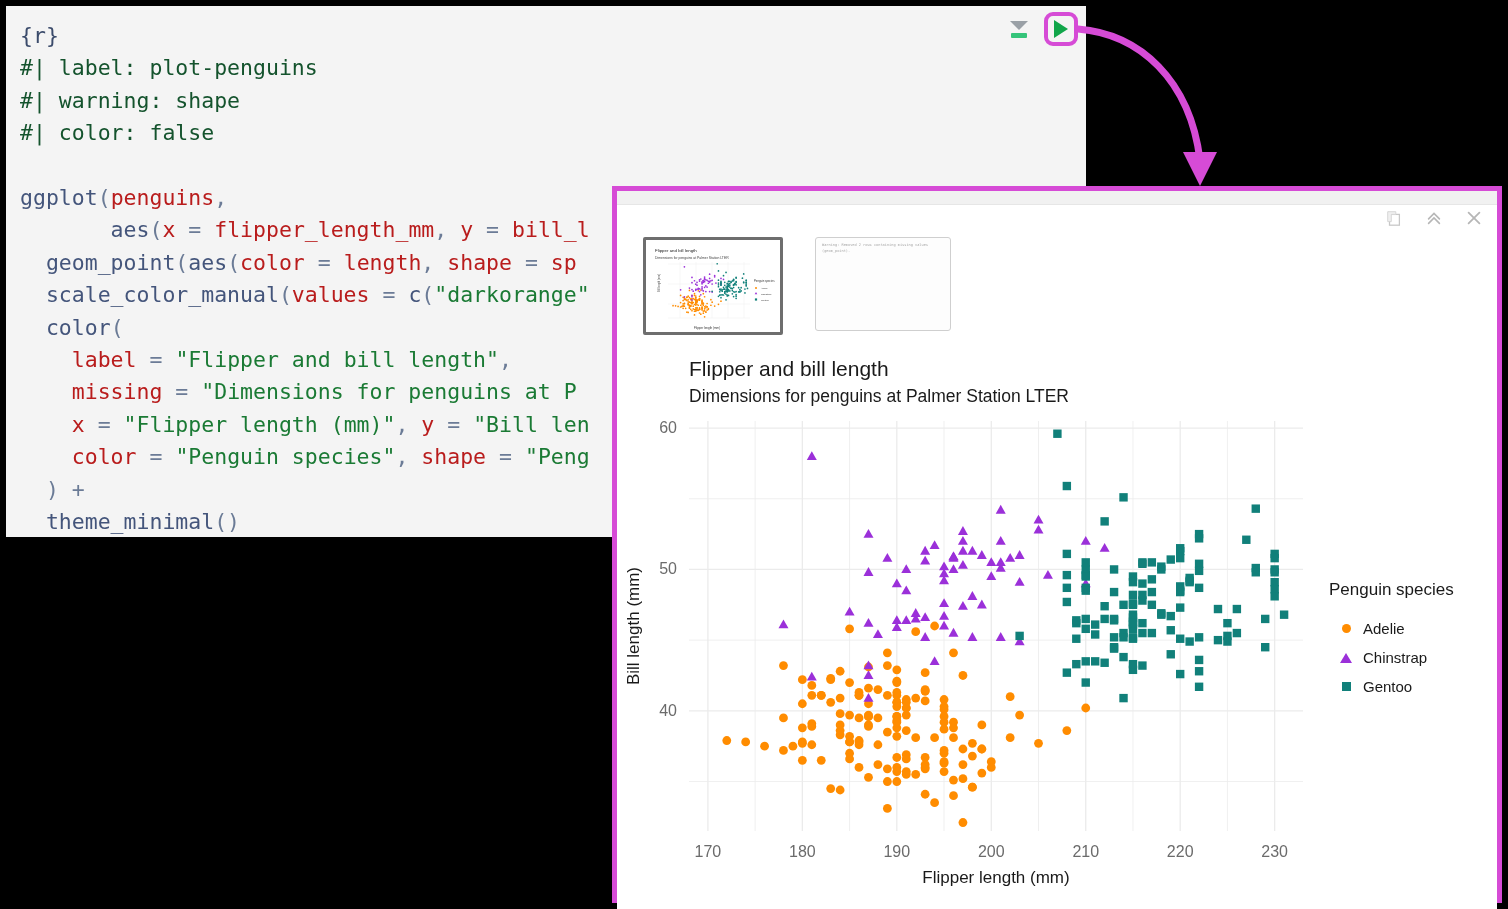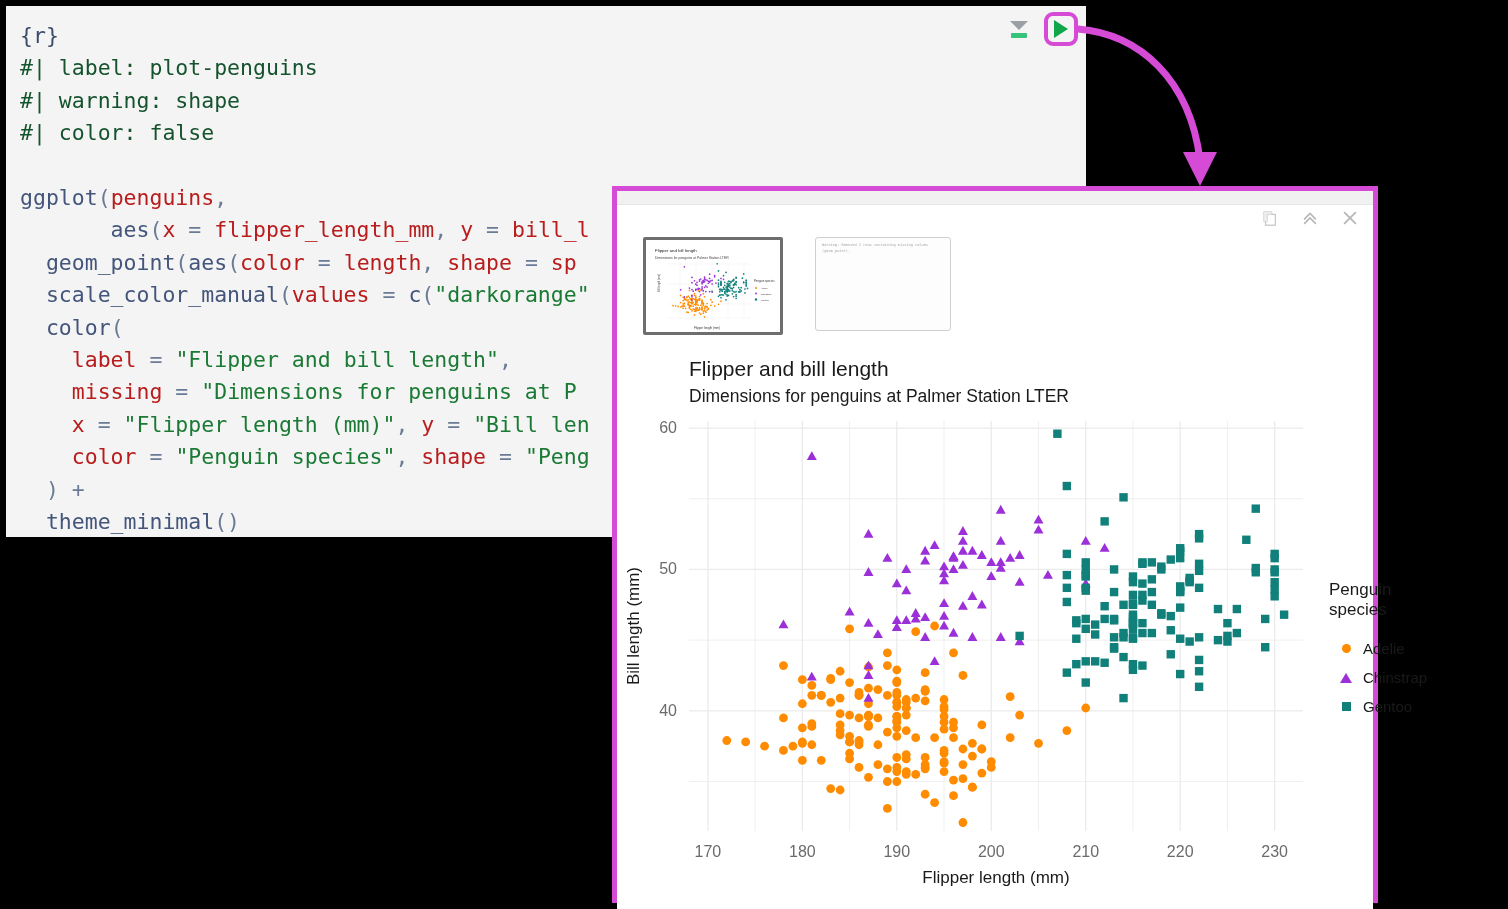--- a/index.html
+++ b/index.html
@@ -69,21 +69,21 @@
   .c-punct { color: #6b7b96; }
   .c-id { color: #b91c1c; }
 
   
   .arrow-svg { position: absolute; left: 0; top: 0; width: 1508px; height: 909px; pointer-events: none; }
 
   
   .viewer {
     position: absolute;
     left: 612px; top: 186px;
-    width: 766px; height: 717px;
+    width: 890px; height: 717px;
     border: 5px solid #d64bd6;
     background: #ffffff;
   }
   .viewer-topstrip {
     height: 14px; background: #f1f1f1; border-bottom: 1px solid #e6e6e6;
   }
   .viewer-body { position: relative; height: 100%; background: #fff; }
   .viewer-controls {
     position: absolute; right: 14px; top: 4px;
     display: flex; align-items: center; gap: 22px;

